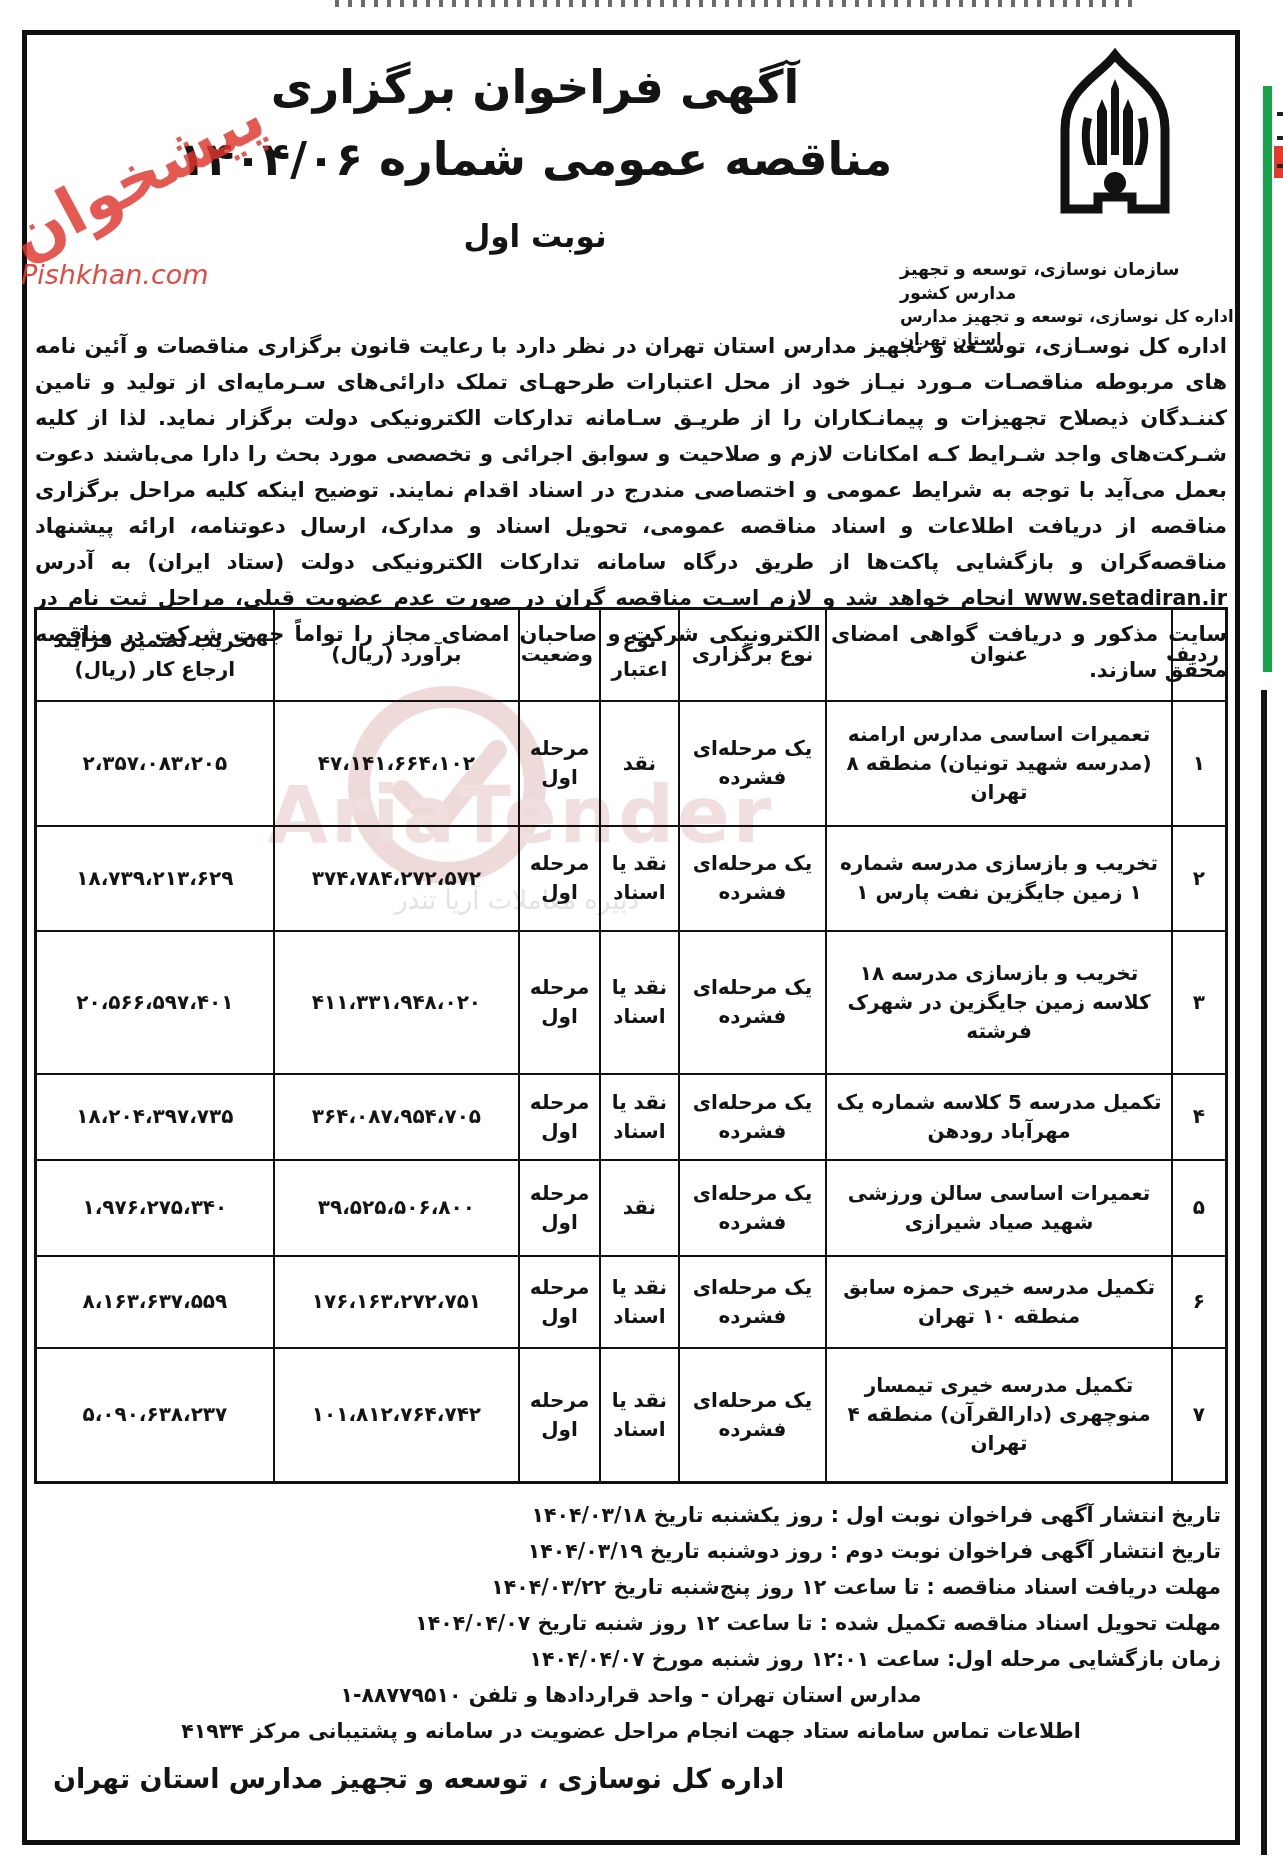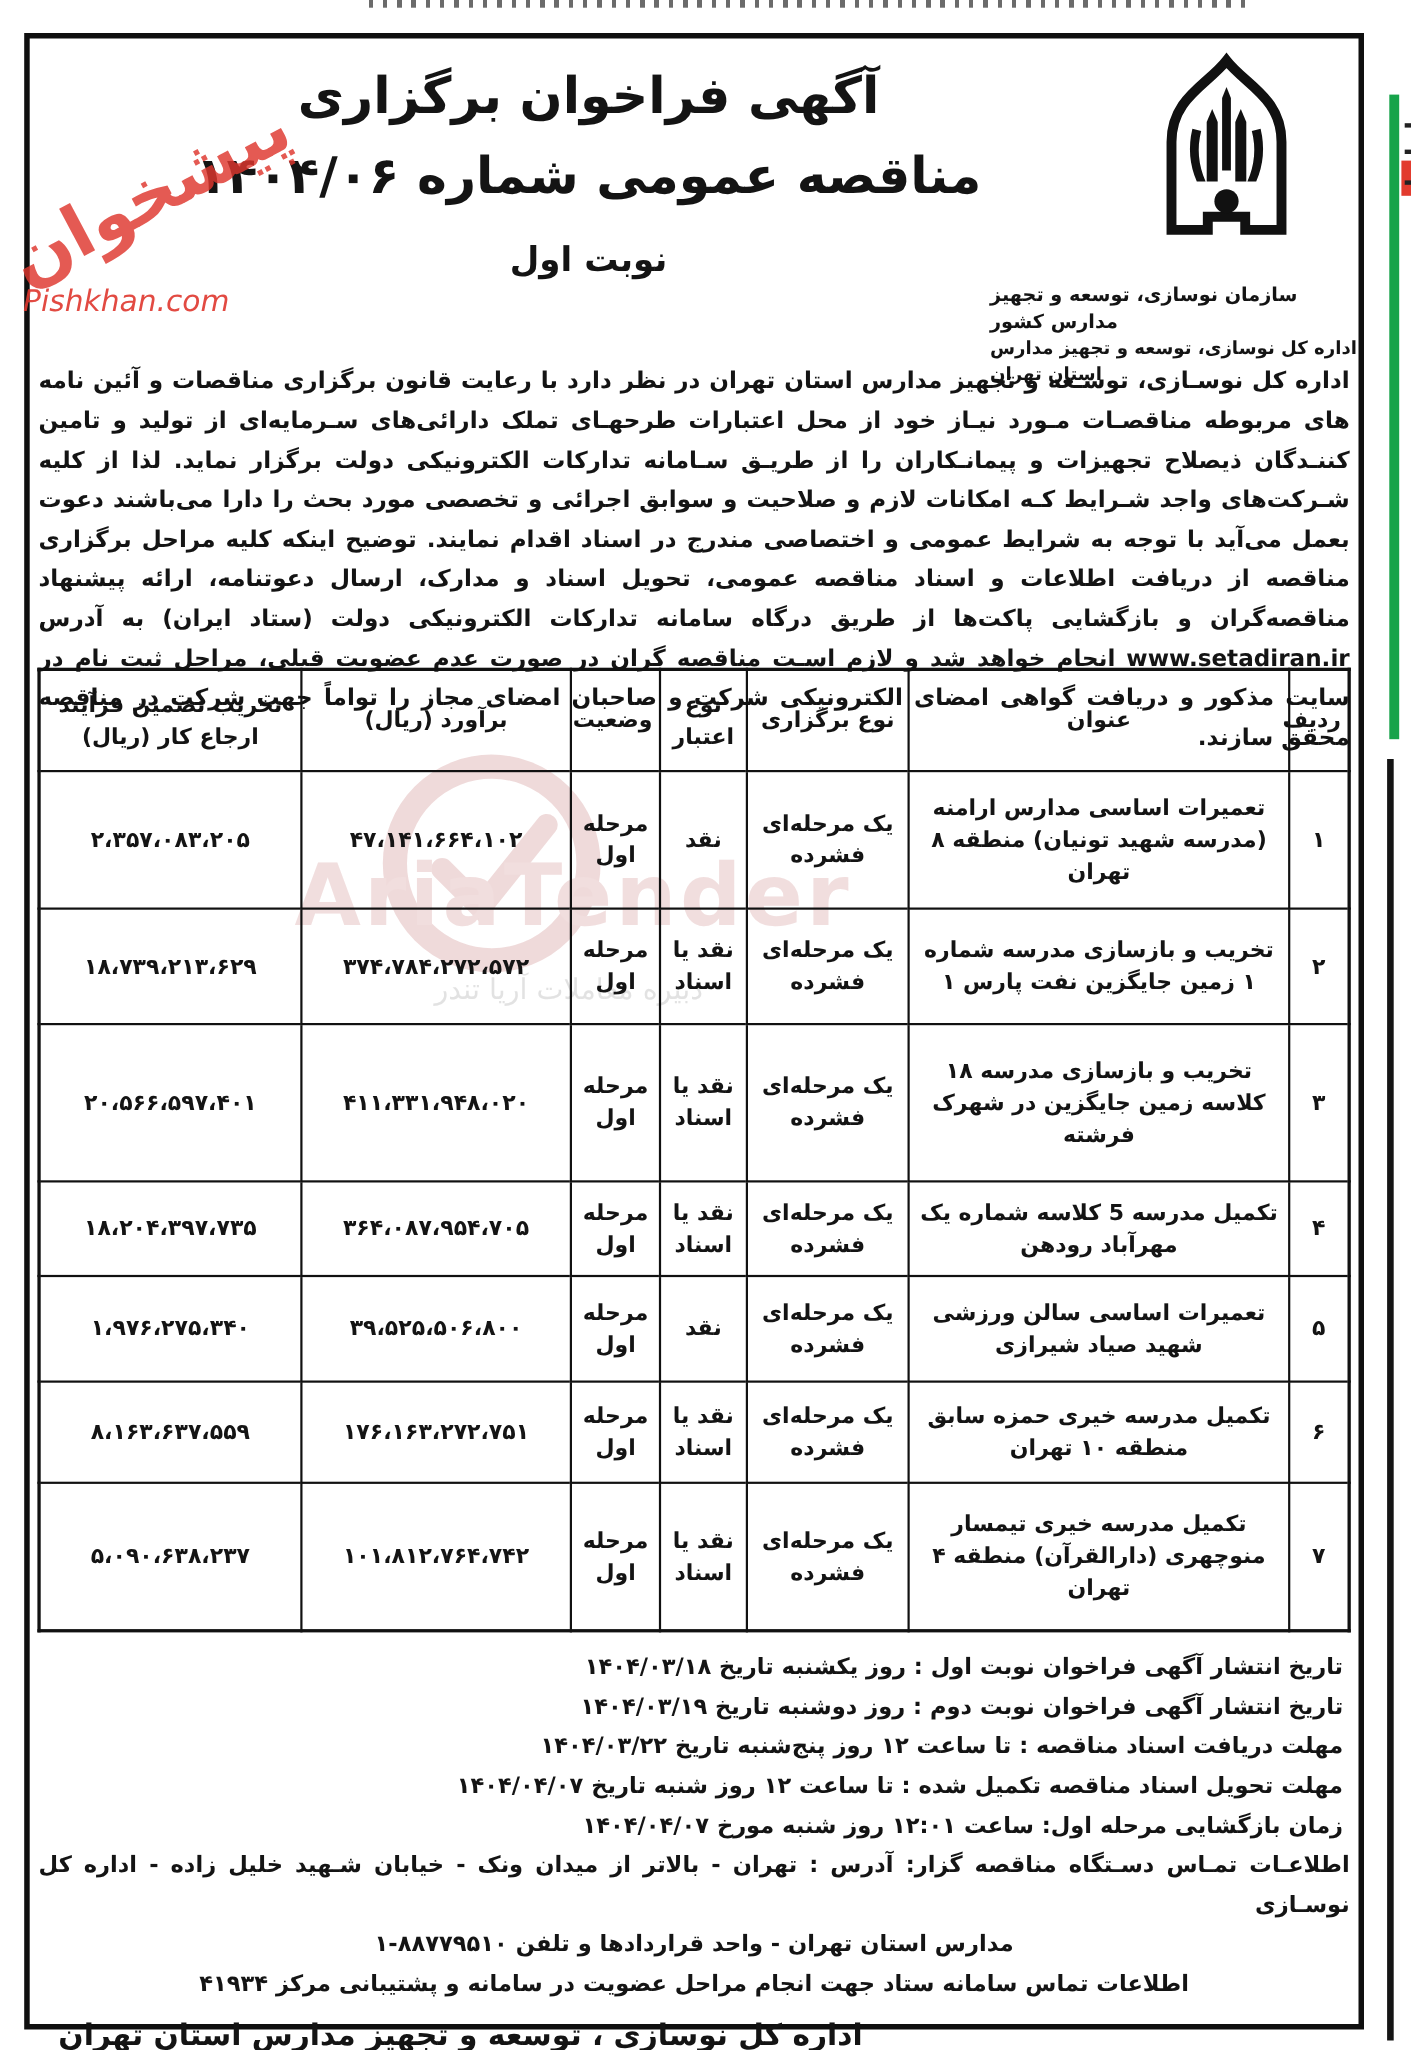--- a/index.html
+++ b/index.html
@@ -200,21 +200,20 @@
     </table>
 
     <div class="footer">
       <div>
           <div class="f-line">تاریخ انتشار آگهی فراخوان نوبت اول : روز یکشنبه تاریخ ۱۴۰۴/۰۳/۱۸</div>
           <div class="f-line">تاریخ انتشار آگهی فراخوان نوبت دوم : روز دوشنبه تاریخ ۱۴۰۴/۰۳/۱۹</div>
           <div class="f-line">مهلت دریافت اسناد مناقصه : تا ساعت ۱۲ روز پنج‌شنبه تاریخ ۱۴۰۴/۰۳/۲۲</div>
           <div class="f-line">مهلت تحویل اسناد مناقصه تکمیل شده : تا ساعت ۱۲ روز شنبه تاریخ ۱۴۰۴/۰۴/۰۷</div>
           <div class="f-line">زمان بازگشایی مرحله اول: ساعت ۱۲:۰۱ روز شنبه مورخ ۱۴۰۴/۰۴/۰۷</div>
         </div>
-      <div class="f-contact">اطلاعـات تمـاس دسـتگاه مناقصه گزار: آدرس : تهران - بالاتر از میدان ونک - خیابان شـهید خلیل زاده - اداره کل نوسـازی</div>
       <div class="f-contact2">مدارس استان تهران - واحد قراردادها و تلفن ۸۸۷۷۹۵۱۰-۱</div>
       <div class="f-setad">اطلاعات تماس سامانه ستاد جهت انجام مراحل عضویت در سامانه  و پشتیبانی مرکز ۴۱۹۳۴</div>
       <div class="f-sign">اداره کل نوسازی ، توسعه و تجهیز مدارس استان تهران</div>
     </div>
 
   </div>
 
   <div class="green-bar"></div>
   <div class="red-chip"></div>
   <div class="side-line"></div>

